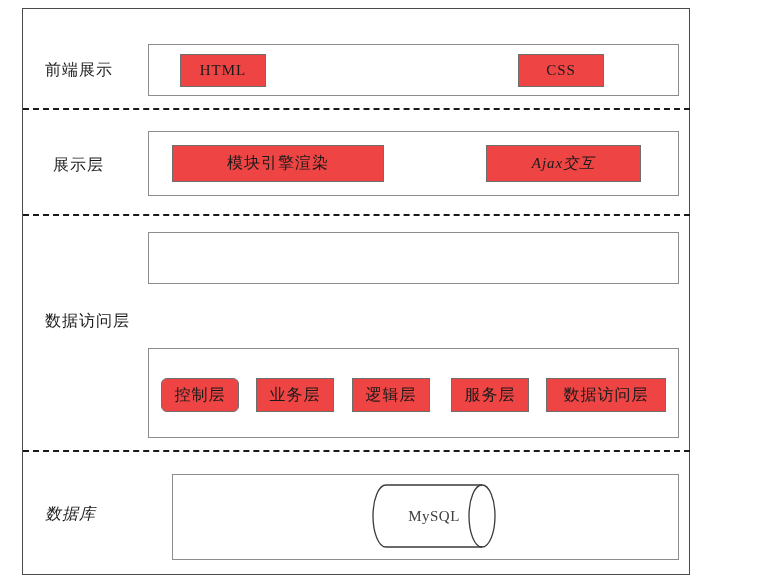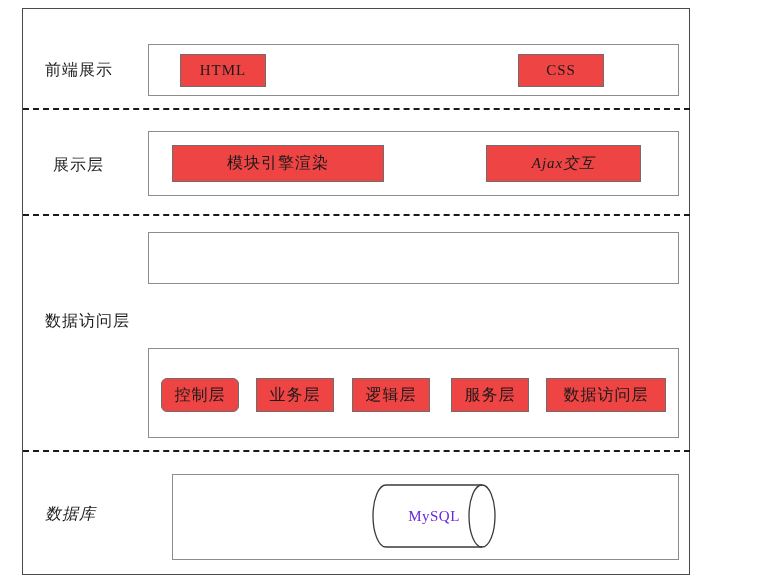--- a/index.html
+++ b/index.html
@@ -122,21 +122,21 @@
     position: absolute;
     left: 0;
     top: 0;
     width: 124px;
     height: 70px;
     display: flex;
     align-items: center;
     justify-content: center;
     font-size: 15px;
     letter-spacing: 0.5px;
-    color: #6d28d9;
+    color: #404040;
     pointer-events: none;
   }
 </style>
 </head>
 <body>
 
 <div id="diagram">
 
   <div class="outer-frame"></div>
 

